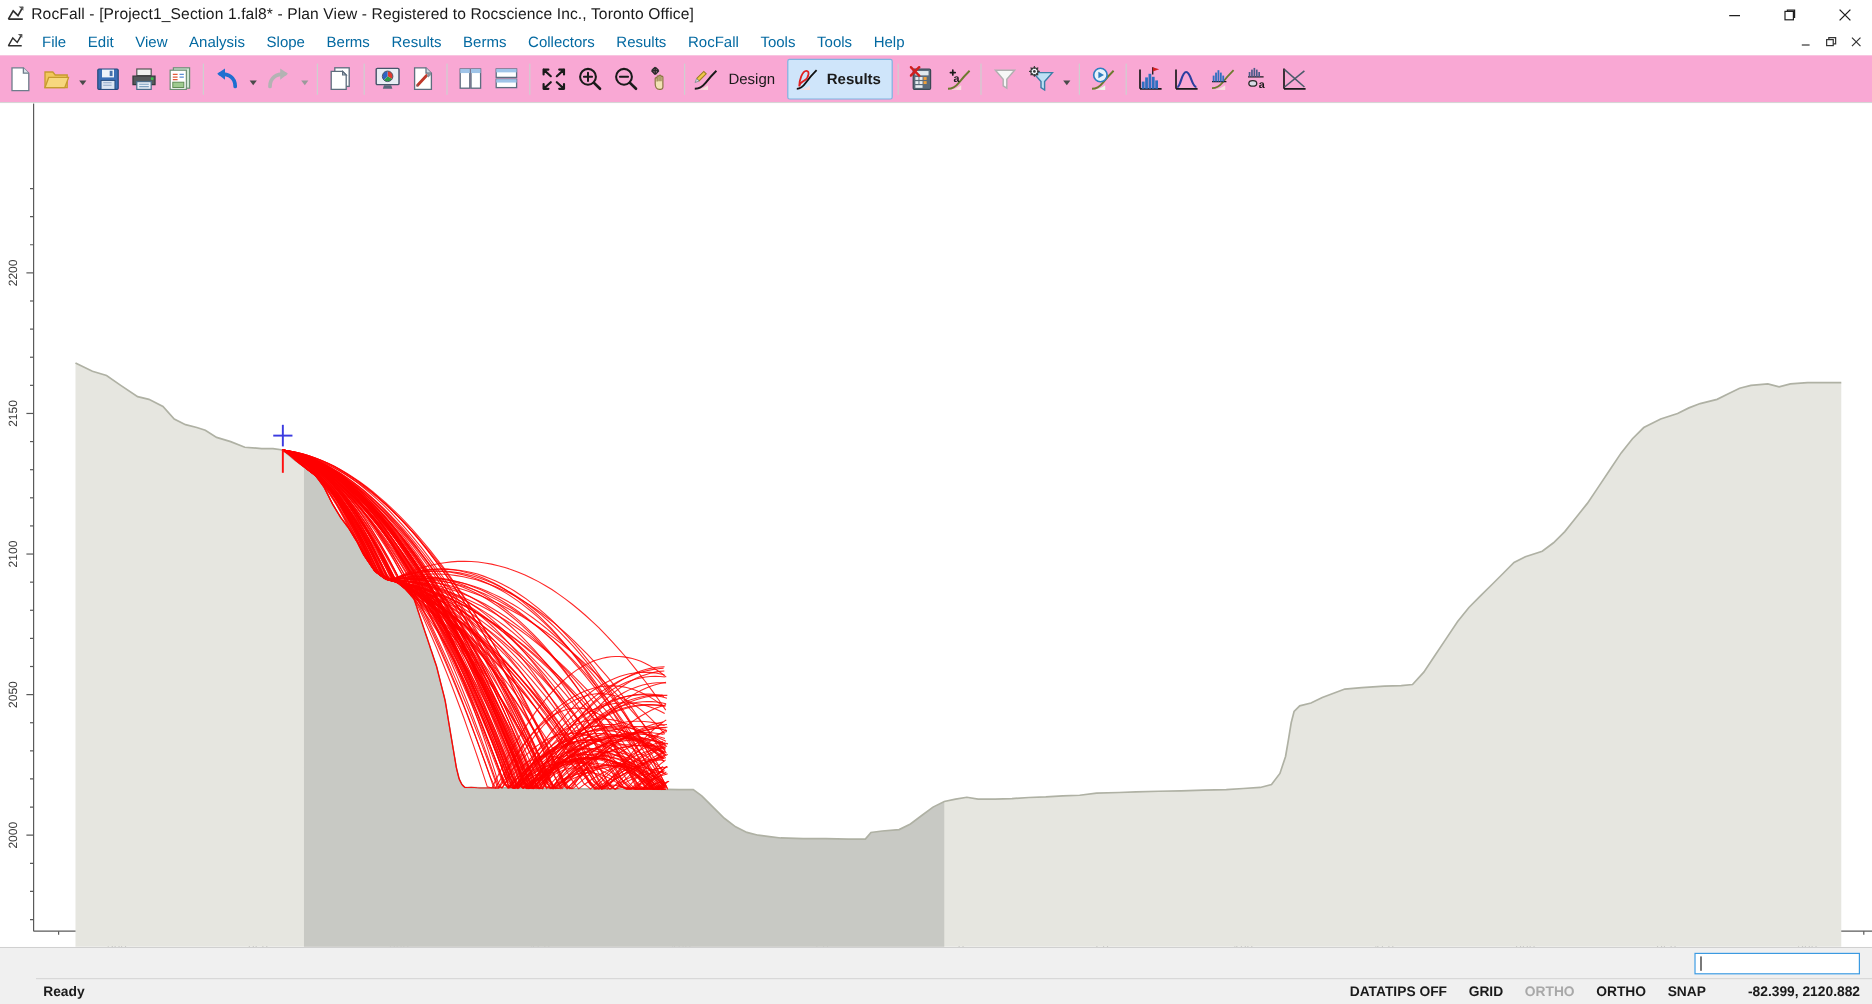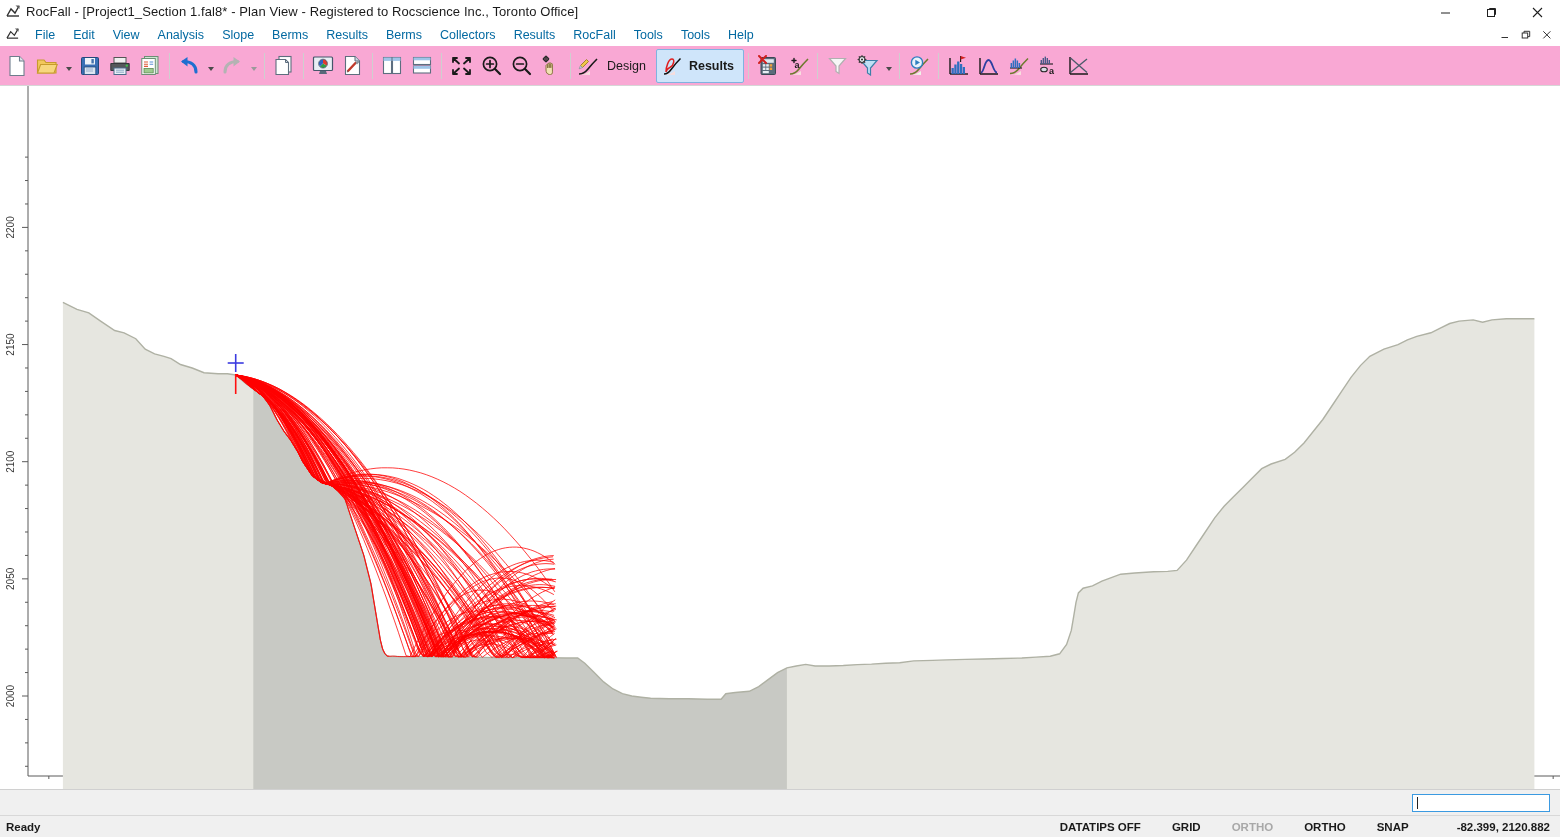--- a/index.html
+++ b/index.html
@@ -95,23 +95,24 @@
     display: flex; align-items: center; padding-left: 4px;
   }
   .caret-bar {
     display: inline-block; width: 1px; height: 12px; background: #222;
   }
   .statusbar {
     height: 22px; flex: 0 0 22px;
     background: #f0f0f0; border-top: 1px solid #d8d8d8;
     display: flex; align-items: center; font-size: 11.5px; color: #1a1a1a;
     font-weight: bold;
+    margin-left: 30px;
   }
   .status-left { padding-left: 6px; }
-  .status-right { margin-left: auto; display: flex; align-items: center; gap: 13px; padding-right: 10px; }
+  .status-right { margin-left: auto; display: flex; align-items: center; gap: 0; padding-right: 10px; }
   .sb-cell { padding: 0 9px; white-space: nowrap; }
   .sb-cell.dim { color: #a8a8a8; }
   .sb-coords { padding-left: 26px; white-space: nowrap; }
 
   
   .axis-lbl { font-family: "Liberation Sans", sans-serif; font-size: 10px; fill: #3a3a3a; }
 </style>
 </head>
 <body>
 

